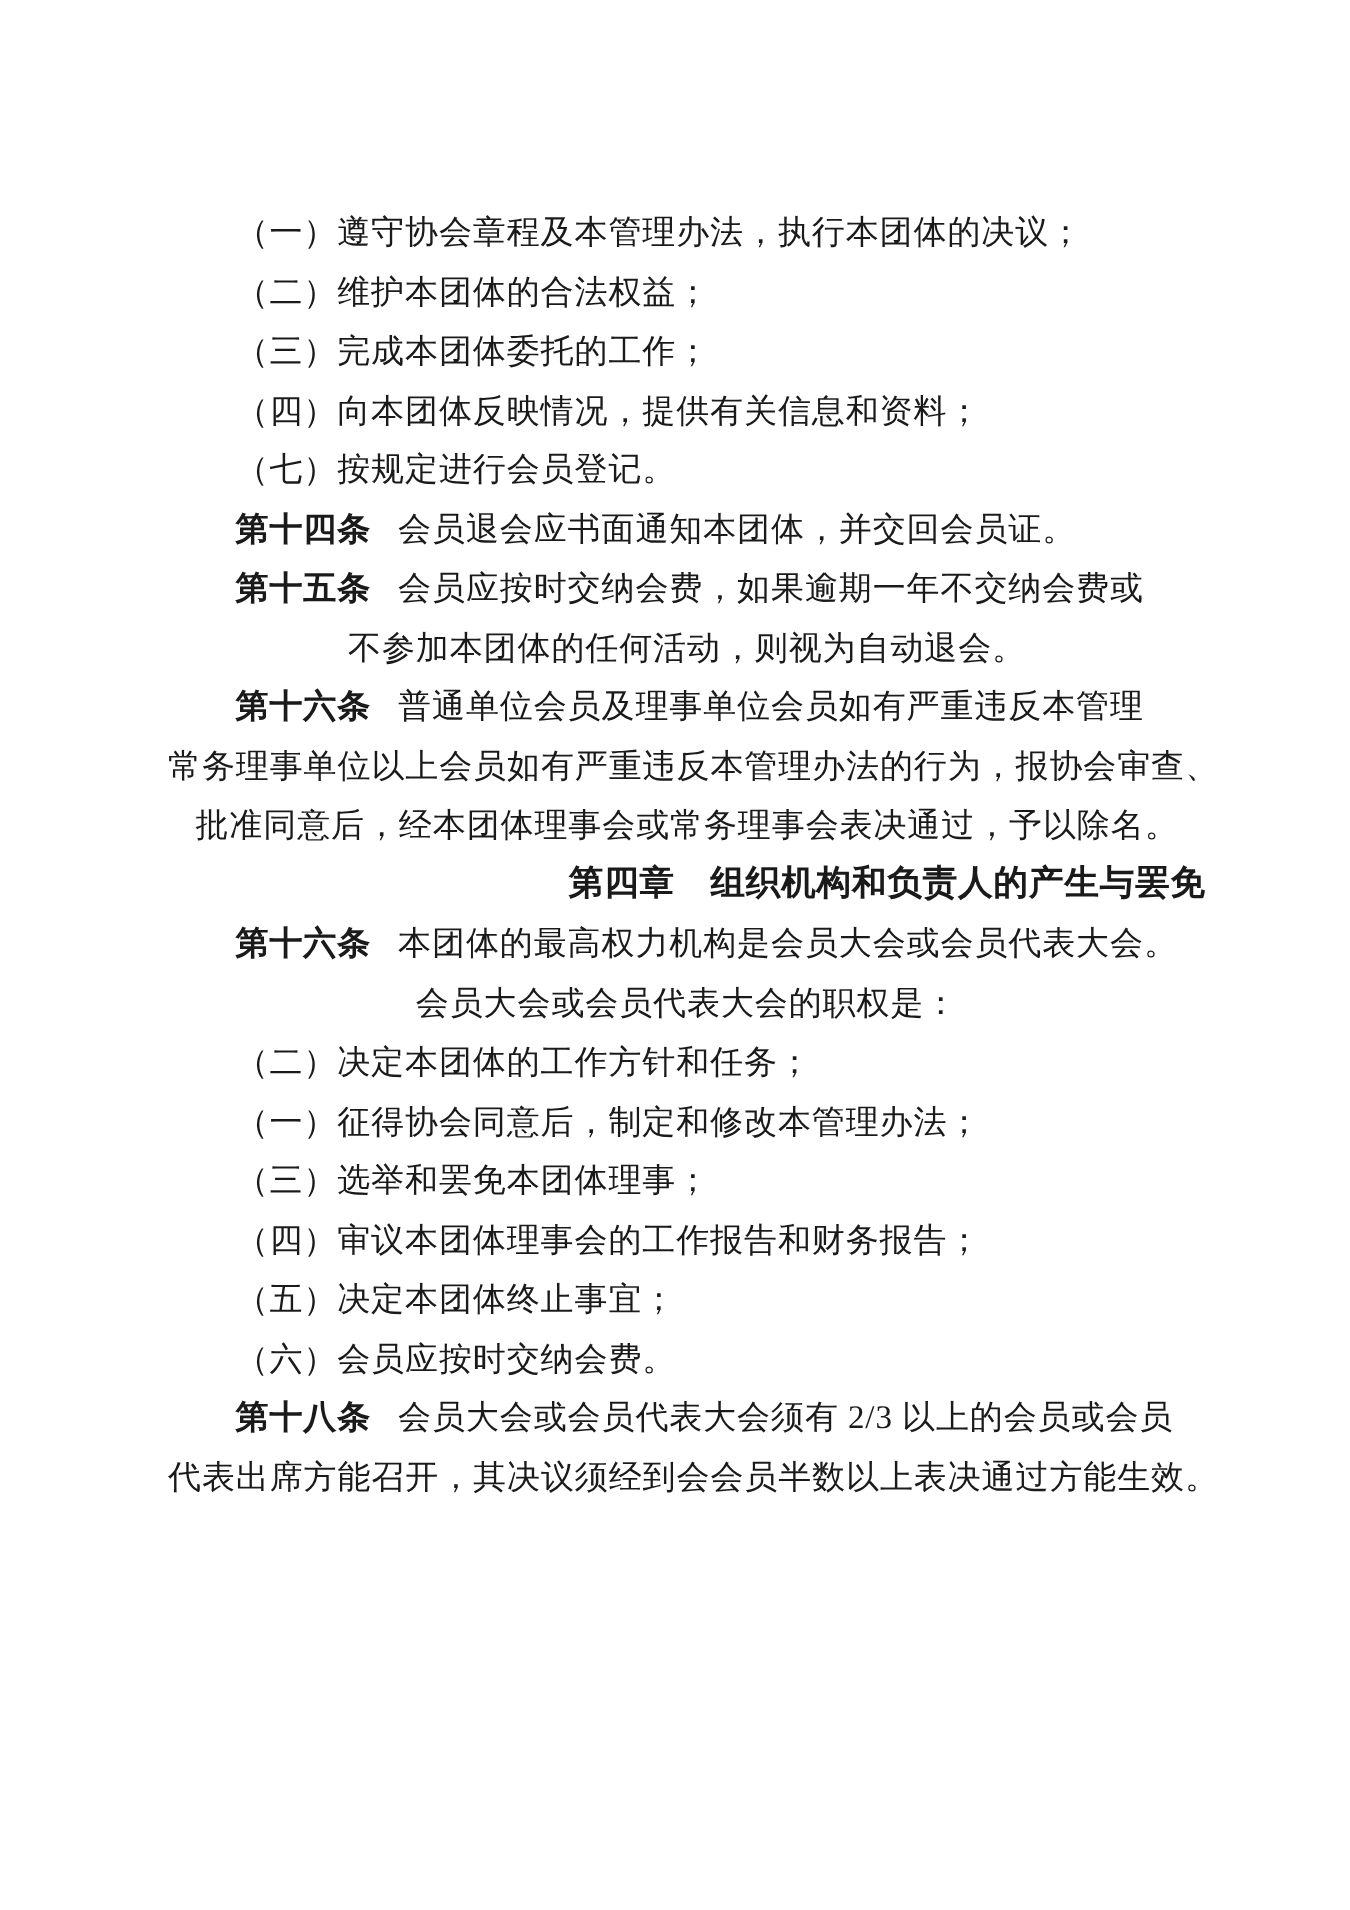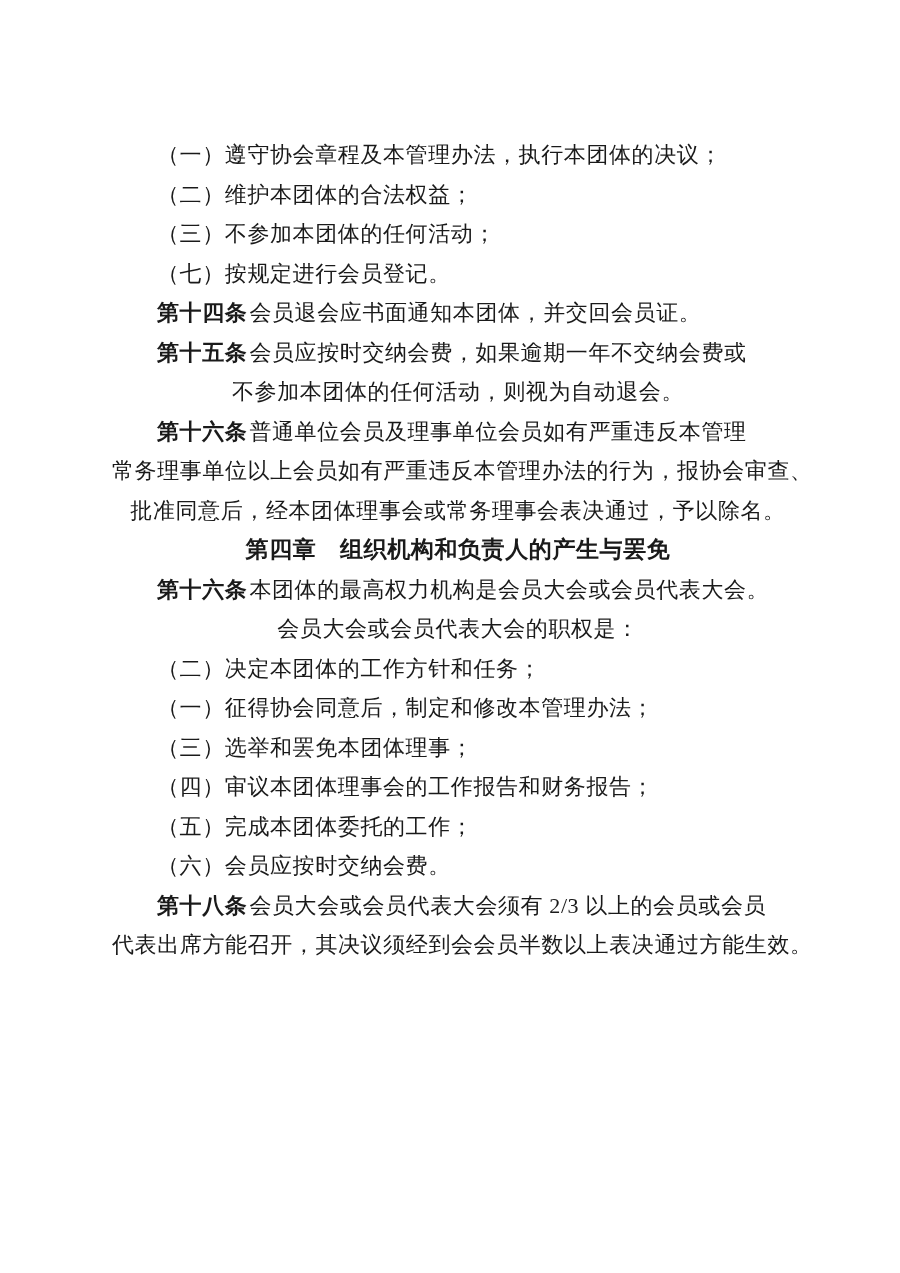--- a/index.html
+++ b/index.html
@@ -32,63 +32,64 @@
   }
   .line.item {
     padding-left: 45px;
   }
   .line.cont {
     padding-left: 0;
     text-align: center;
   }
   .line.chapter {
     padding-left: 0;
-    text-align: center;
+    text-align: right;
     font-family: "DejaVu Sans", "Liberation Sans", sans-serif;
     font-weight: bold;
     font-size: 23px;
   }
   .seg.bold {
     font-weight: bold;
   }
   .seg.gap-after {
-    margin-right: 2px;
+    margin-right: 18px;
   }
   .page-number {
     position: absolute;
     top: 1147px;
     left: 672px;
     font-size: 23px;
     line-height: 28px;
     letter-spacing: 1px;
     color: #1a1a1a;
     margin-left: 37px;
   }
 </style>
 </head>
 <body>
 
 <div class="page">
   <div class="text-block" id="text-block">
       <div class="line item"><span class="seg">（一）遵守协会章程及本管理办法，执行本团体的决议；</span></div>
       <div class="line item"><span class="seg">（二）维护本团体的合法权益；</span></div>
-      <div class="line item"><span class="seg">（三）不参加本团体的任何活动；</span></div>
+      <div class="line item"><span class="seg">（三）完成本团体委托的工作；</span></div>
+      <div class="line item"><span class="seg">（四）向本团体反映情况，提供有关信息和资料；</span></div>
       <div class="line item"><span class="seg">（七）按规定进行会员登记。</span></div>
       <div class="line item"><span class="seg bold gap-after">第十四条</span><span class="seg">会员退会应书面通知本团体，并交回会员证。</span></div>
       <div class="line item"><span class="seg bold gap-after">第十五条</span><span class="seg">会员应按时交纳会费，如果逾期一年不交纳会费或</span></div>
       <div class="line cont"><span class="seg">不参加本团体的任何活动，则视为自动退会。</span></div>
       <div class="line item"><span class="seg bold gap-after">第十六条</span><span class="seg">普通单位会员及理事单位会员如有严重违反本管理</span></div>
       <div class="line cont"><span class="seg">常务理事单位以上会员如有严重违反本管理办法的行为，报协会审查、</span></div>
       <div class="line cont"><span class="seg">批准同意后，经本团体理事会或常务理事会表决通过，予以除名。</span></div>
       <div class="line chapter"><span class="seg bold">第四章　组织机构和负责人的产生与罢免</span></div>
       <div class="line item"><span class="seg bold gap-after">第十六条</span><span class="seg">本团体的最高权力机构是会员大会或会员代表大会。</span></div>
       <div class="line cont"><span class="seg">会员大会或会员代表大会的职权是：</span></div>
       <div class="line item"><span class="seg">（二）决定本团体的工作方针和任务；</span></div>
       <div class="line item"><span class="seg">（一）征得协会同意后，制定和修改本管理办法；</span></div>
       <div class="line item"><span class="seg">（三）选举和罢免本团体理事；</span></div>
       <div class="line item"><span class="seg">（四）审议本团体理事会的工作报告和财务报告；</span></div>
-      <div class="line item"><span class="seg">（五）完成本团体委托的工作；</span></div>
+      <div class="line item"><span class="seg">（五）决定本团体终止事宜；</span></div>
       <div class="line item"><span class="seg">（六）会员应按时交纳会费。</span></div>
       <div class="line item"><span class="seg bold gap-after">第十八条</span><span class="seg">会员大会或会员代表大会须有 2/3 以上的会员或会员</span></div>
       <div class="line cont"><span class="seg">代表出席方能召开，其决议须经到会会员半数以上表决通过方能生效。</span></div>
     </div>
   <div class="page-number">— 13 —</div>
 </div>
 
 </body></html>

